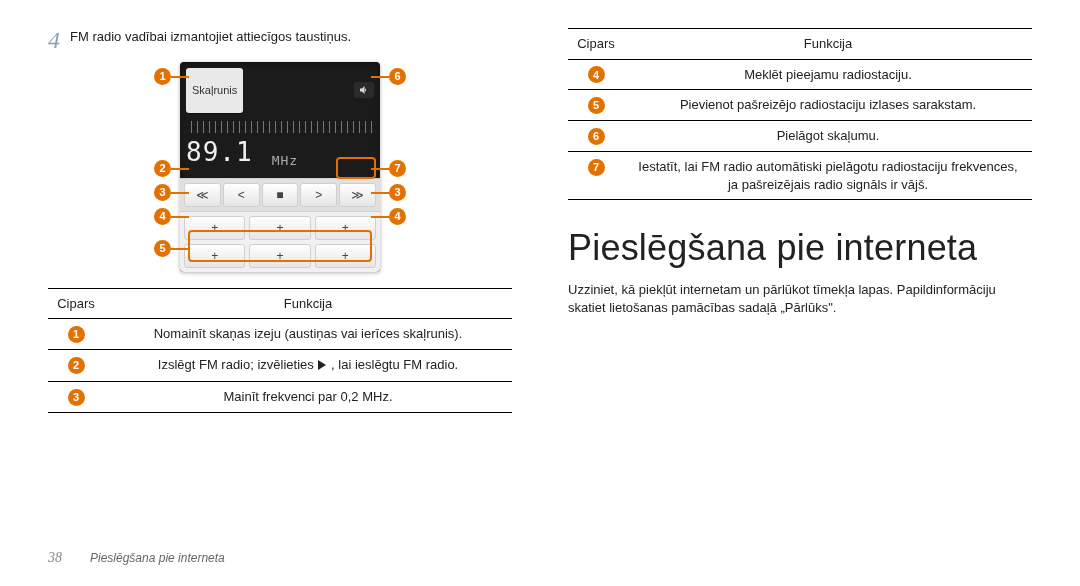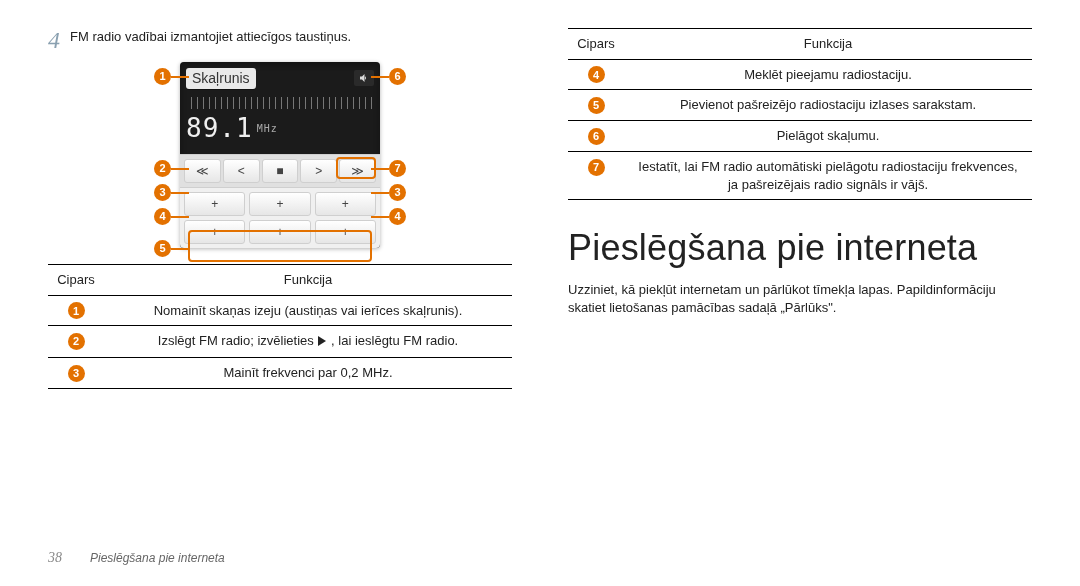--- a/index.html
+++ b/index.html
@@ -32,32 +32,32 @@
   .footer{display:flex;align-items:center;gap:28px;color:var(--footer);
     font-style:italic;font-size:12px;padding-top:14px}
   .footer .pg{font-style:italic;color:#888;font-family:Georgia,serif;font-size:14px}
 
   
   .radio-wrap{position:relative;width:260px;margin:10px auto 16px auto}
   .radio{width:200px;background:#1b1b1b;border-radius:4px;overflow:hidden;
     box-shadow:0 2px 6px rgba(0,0,0,.35) inset,0 1px 4px rgba(0,0,0,.3);margin:0 auto}
   .radio-top{display:flex;justify-content:space-between;align-items:center;
     padding:6px 6px 4px 6px}
-  .pill{background:#e9e9e9;border-radius:3px;padding:1px 6px;font-size:14px;color:#333;
+  .pill{background:#e9e9e9;border-radius:3px;padding:15px 6px;font-size:11px;color:#333;
     box-shadow:0 1px 0 rgba(0,0,0,.4)}
   .vol{width:20px;height:16px;background:#2a2a2a;border-radius:2px;display:flex;
     align-items:center;justify-content:center}
   .vol svg{width:12px;height:12px;fill:#ddd}
   .dial{padding:0 6px 8px 6px;color:#e8e8e8}
   .ruler{height:12px;background:repeating-linear-gradient(90deg,transparent 0 5px,#777 5px 6px);
     position:relative;margin:4px 0 2px 0}
-  .freq{display:flex;align-items:center;gap:4px;font-family:'DS-Digital',monospace;
+  .freq{display:flex;align-items:flex-end;gap:19px;font-family:'DS-Digital',monospace;
     letter-spacing:1px}
   .freq .n{font-size:26px;color:#efefef;font-family:monospace}
-  .freq .u{font-size:10px;color:#aaa}
+  .freq .u{font-size:13px;color:#aaa}
   .af-row{display:flex;justify-content:flex-end;padding:0 6px 6px 6px}
   .strip{background:#e0e0e0;padding:4px 4px;border-top:1px solid #cfcfcf;
     border-bottom:1px solid #cfcfcf}
   .ctl-row{display:flex;justify-content:space-between;gap:2px}
   .ctl{flex:1;height:24px;background:linear-gradient(#fff,#e6e6e6);border:1px solid #cfcfcf;
     border-radius:3px;display:flex;align-items:center;justify-content:center;font-size:12px;
     color:#444}
   .plus-grid{display:grid;grid-template-columns:repeat(3,1fr);gap:4px;padding:4px 4px;
     background:#f0f0f0}
   .plus-grid .ctl{height:24px}

